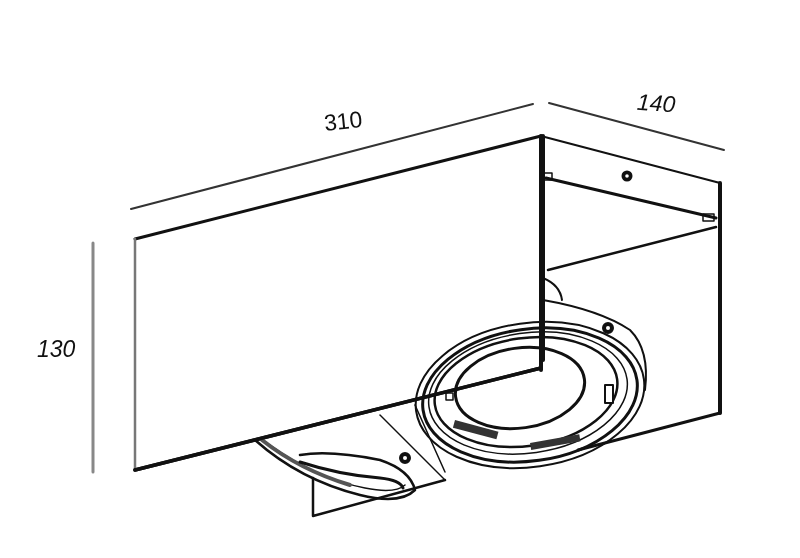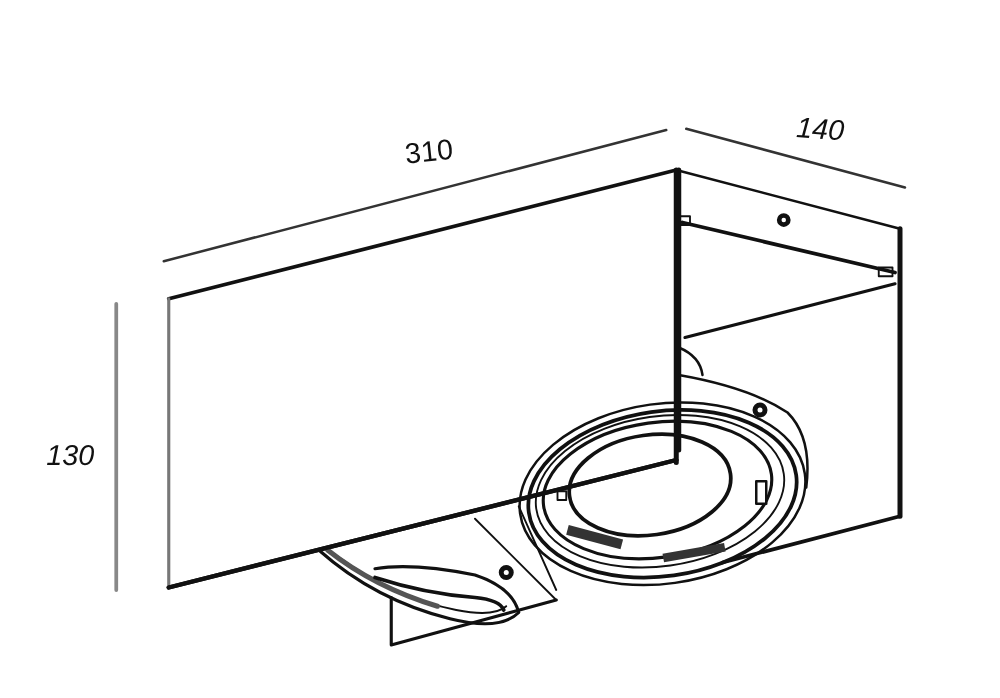--- a/index.html
+++ b/index.html
@@ -9,21 +9,21 @@
       position: absolute;
       font-family: "Liberation Sans", sans-serif;
       font-size: 23px;
       color: #111111;
       font-style: italic;
       white-space: nowrap;
       line-height: 1;
     }
     .dim-width { left: 324px; top: 110px; font-style: normal; transform: rotate(-6deg); }
     .dim-depth { left: 637px; top: 92px; transform: rotate(4deg); }
-    .dim-height { left: 37px; top: 353px; }
+    .dim-height { left: 37px; top: 338px; }
   </style>
 </head>
 <body>
 
 <div class="canvas">
   <svg width="800" height="558" viewBox="0 0 800 558" xmlns="http://www.w3.org/2000/svg">
     <g fill="none" stroke="#111" stroke-linecap="round" stroke-linejoin="round">
 
       <g stroke="#333" stroke-width="2">
         <line x1="131" y1="209" x2="533" y2="104"></line>

